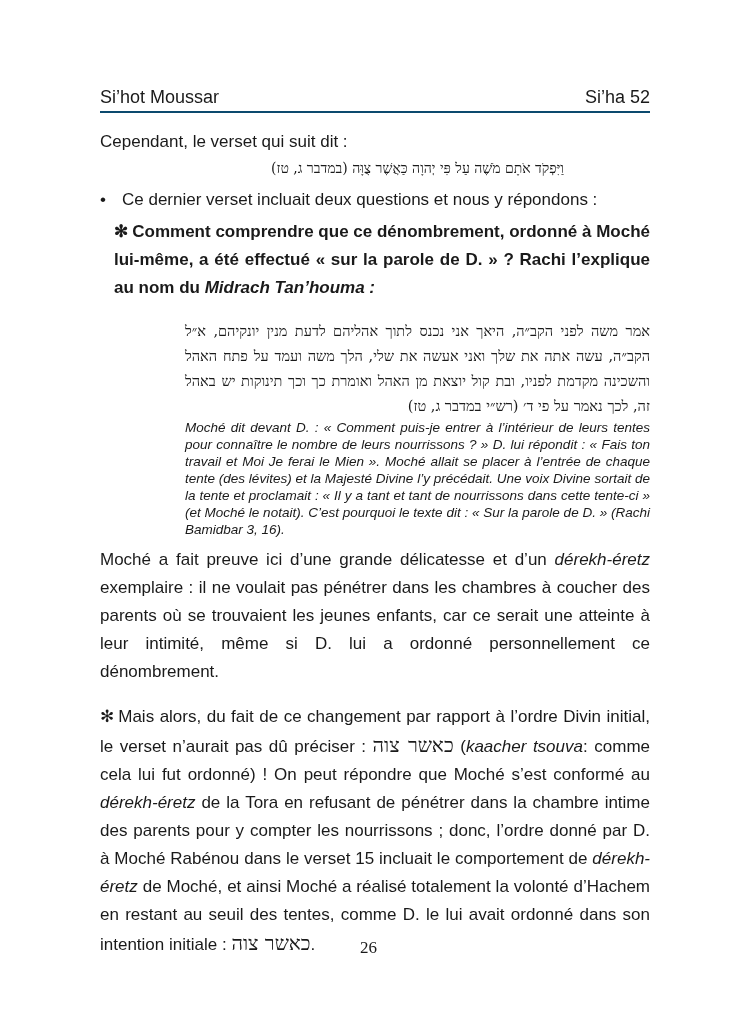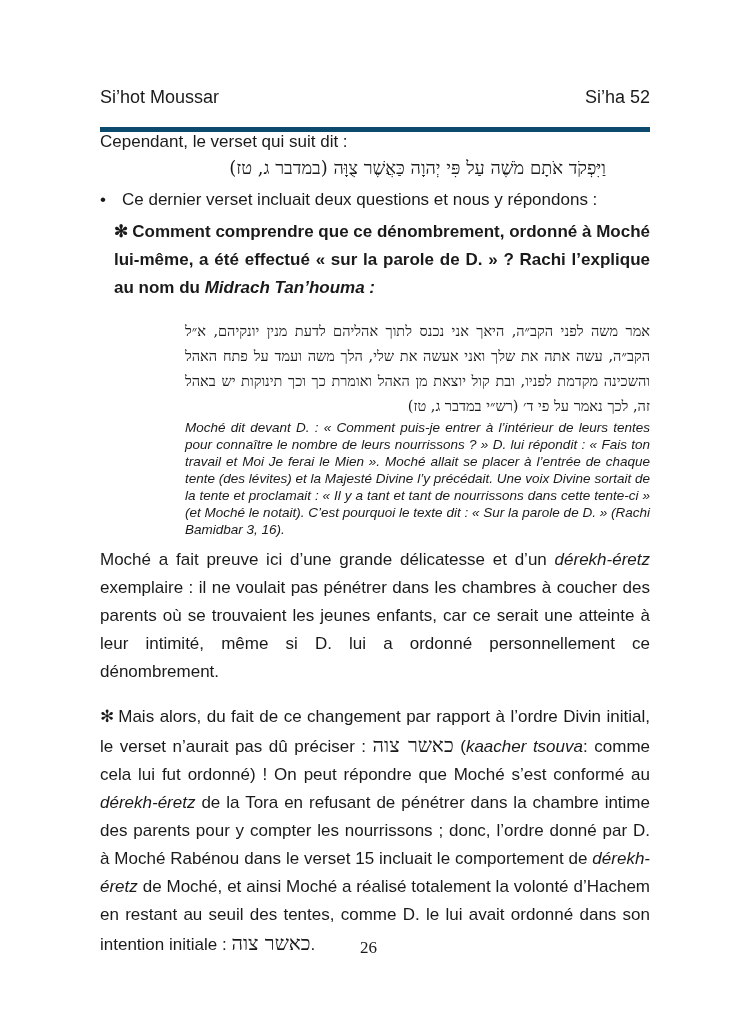--- a/index.html
+++ b/index.html
@@ -1,24 +1,24 @@
 <!DOCTYPE html>
 <html><head>
 <meta charset="utf-8">
 <style>
   html, body { margin:0; padding:0; background:#ffffff; }
   body { width:737px; height:1024px; position:relative; overflow:hidden; color:#1a1a1a;
          font-family:"Liberation Sans", sans-serif; }
   .header { position:absolute; left:100px; top:80px; width:550px; height:28px;
-            border-bottom:5px solid #0c4a6e; display:flex; justify-content:space-between;
-            align-items:flex-end; font-size:18px; padding-bottom:19px; }
+            border-bottom:2px solid #0c4a6e; display:flex; justify-content:space-between;
+            align-items:flex-end; font-size:18px; padding-bottom:3px; }
   .main { position:absolute; left:100px; top:128px; width:550px; font-size:17px; line-height:28px; }
   .p { margin:0; text-align:justify; }
   .quote { margin:2px 0 6px 85px; font-size:13.5px; line-height:17px; }
-  .heb { direction:rtl; text-align:center; font-family:"DejaVu Serif", serif; font-size:18px; line-height:20px; }
+  .heb { direction:rtl; text-align:center; font-family:"DejaVu Serif", serif; font-size:14px; line-height:20px; }
   .heb-block { direction:rtl; text-align:justify; font-family:"DejaVu Serif", serif; font-size:14.5px; line-height:25px; }
   .tr { font-style:italic; text-align:justify; }
   .bullet { display:flex; margin-top:8px; }
   .bullet .dot { width:22px; flex:none; font-size:17px; }
   .para { margin-top:8px; text-align:justify; }
   .star { margin-right:4px; }
   .pagenum { position:absolute; left:0; width:737px; top:938px; text-align:center;
              font-family:"Liberation Serif", serif; font-size:17px; }
   i { font-style:italic; }
   .heb-inline { font-family:"DejaVu Serif", serif; font-size:20px; }

